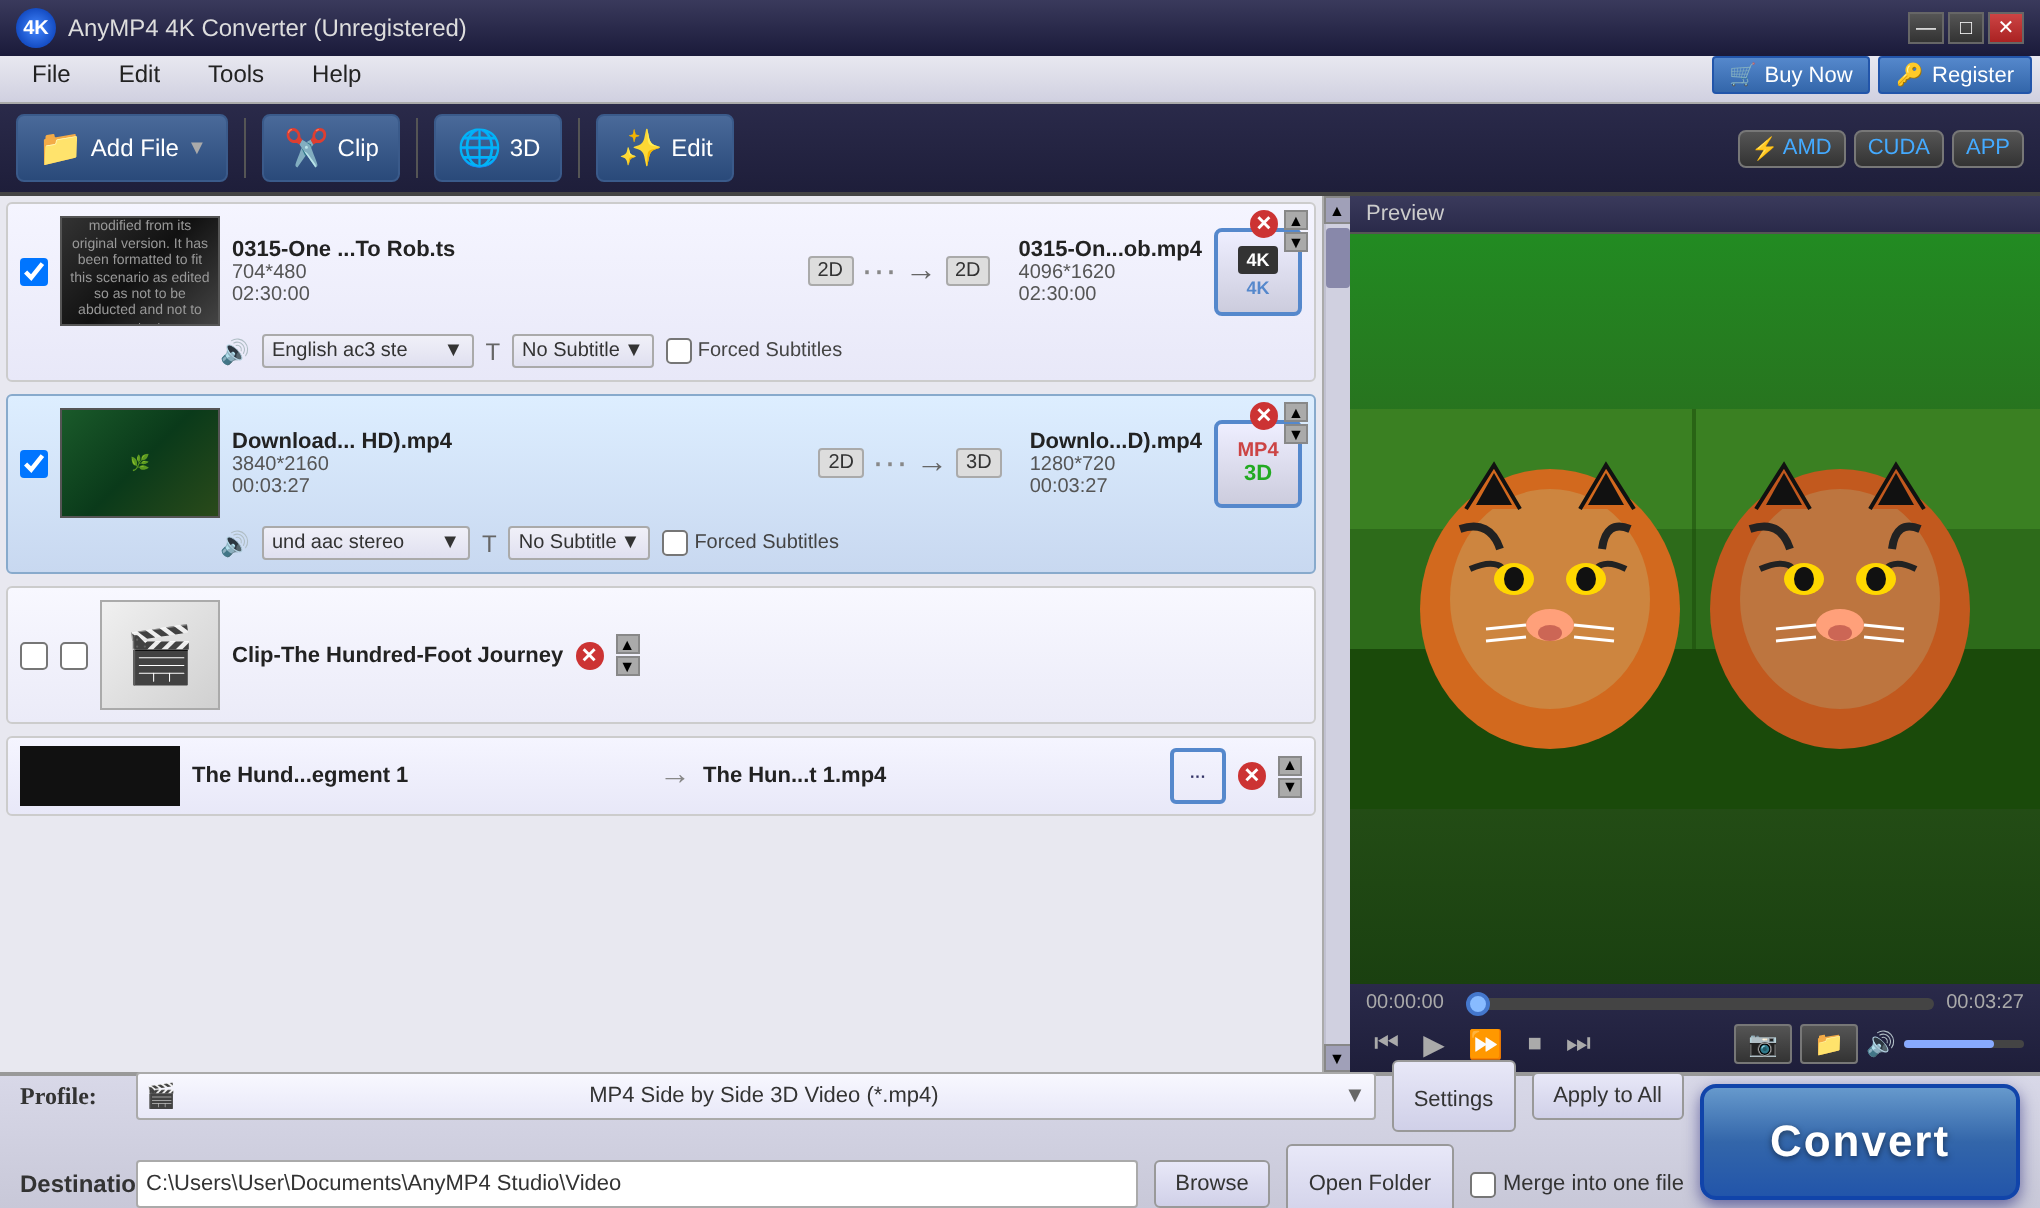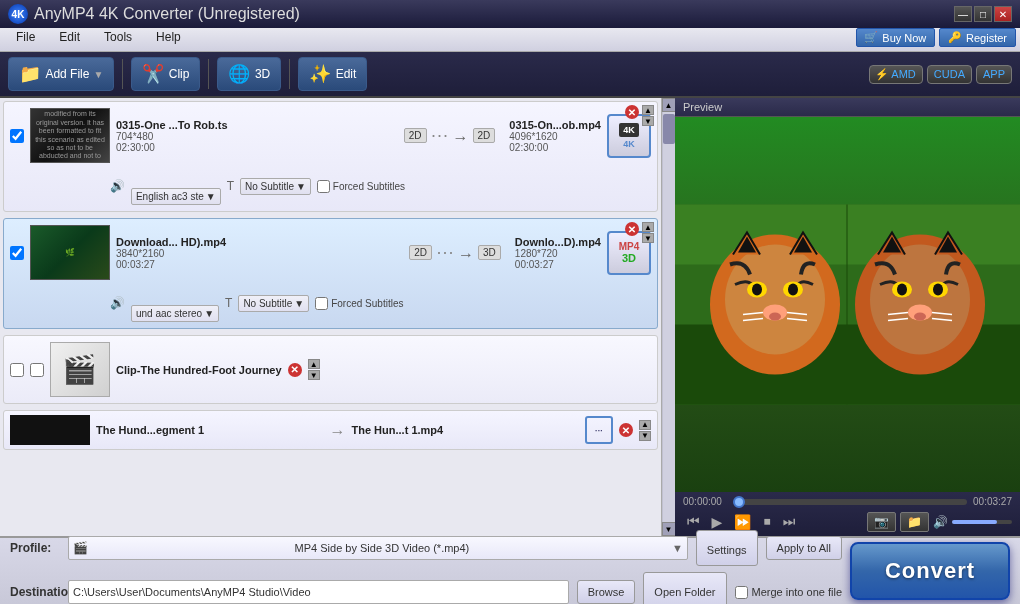--- a/index.html
+++ b/index.html
@@ -15,21 +15,21 @@
       padding: 0 8px;
       color: white;
     }
     .title-bar-left { display: flex; align-items: center; gap: 6px; }
     .title-bar-logo {
       width: 20px; height: 20px; border-radius: 50%;
       background: radial-gradient(circle, #4488ff, #0033aa);
       display: flex; align-items: center; justify-content: center;
       color: white; font-size: 10px; font-weight: bold;
     }
-    .title-bar-title { color: #ddd; font-size: 16px; }
+    .title-bar-title { color: #ddd; font-size: 12px; }
     .title-bar-controls { display: flex; gap: 2px; }
     .title-bar-btn {
       width: 18px; height: 16px; border: 1px solid #666;
       background: linear-gradient(to bottom, #555, #333);
       color: white; font-size: 10px; cursor: pointer;
       display: flex; align-items: center; justify-content: center;
     }
     .title-bar-btn.close { background: linear-gradient(to bottom, #cc4444, #aa2222); }
 
     
@@ -162,21 +162,21 @@
     }
 
     .file-item-footer {
       display: flex; align-items: center; gap: 6px;
       margin-top: 4px; padding-left: 100px;
     }
     .audio-select {
       background: linear-gradient(to bottom, #f0f0f8, #e0e0f0);
       border: 1px solid #aaa; border-radius: 2px;
       padding: 2px 4px; font-size: 10px; color: #333; cursor: pointer;
-      display: flex; align-items: center; gap: 2px; margin-top: 21px;
+      display: flex; align-items: center; gap: 18px;
     }
     .subtitle-select {
       background: linear-gradient(to bottom, #f0f0f8, #e0e0f0);
       border: 1px solid #aaa; border-radius: 2px;
       padding: 2px 4px; font-size: 10px; color: #333; cursor: pointer;
       display: flex; align-items: center; gap: 2px;
     }
     .forced-sub { display: flex; align-items: center; gap: 3px; font-size: 10px; color: #444; }
 
     
@@ -271,21 +271,21 @@
       background: linear-gradient(to bottom, #d8d8e8, #c8c8d8);
       border-top: 2px solid #999;
       height: 68px;
       display: flex;
       align-items: center;
       padding: 6px 10px;
       gap: 8px;
     }
     .bottom-left { flex: 1; display: flex; flex-direction: column; gap: 6px; }
     .profile-row { display: flex; align-items: center; gap: 8px; }
-    .profile-label { font-size: 12px; color: #333; font-weight: bold; width: 50px; }
+    .profile-label { font-size: 12px; color: #333; font-weight: bold; width: 50px; font-family: Liberation Serif, serif; }
     .profile-select {
       flex: 1; height: 24px;
       background: linear-gradient(to bottom, #f8f8ff, #e8e8f8);
       border: 1px solid #aaa; border-radius: 2px;
       padding: 0 4px; font-size: 11px; color: #333; cursor: pointer;
       display: flex; align-items: center; justify-content: space-between;
     }
     .settings-btn {
       background: linear-gradient(to bottom, #e8e8f8, #d0d0e8);
       border: 1px solid #999; border-radius: 3px;

